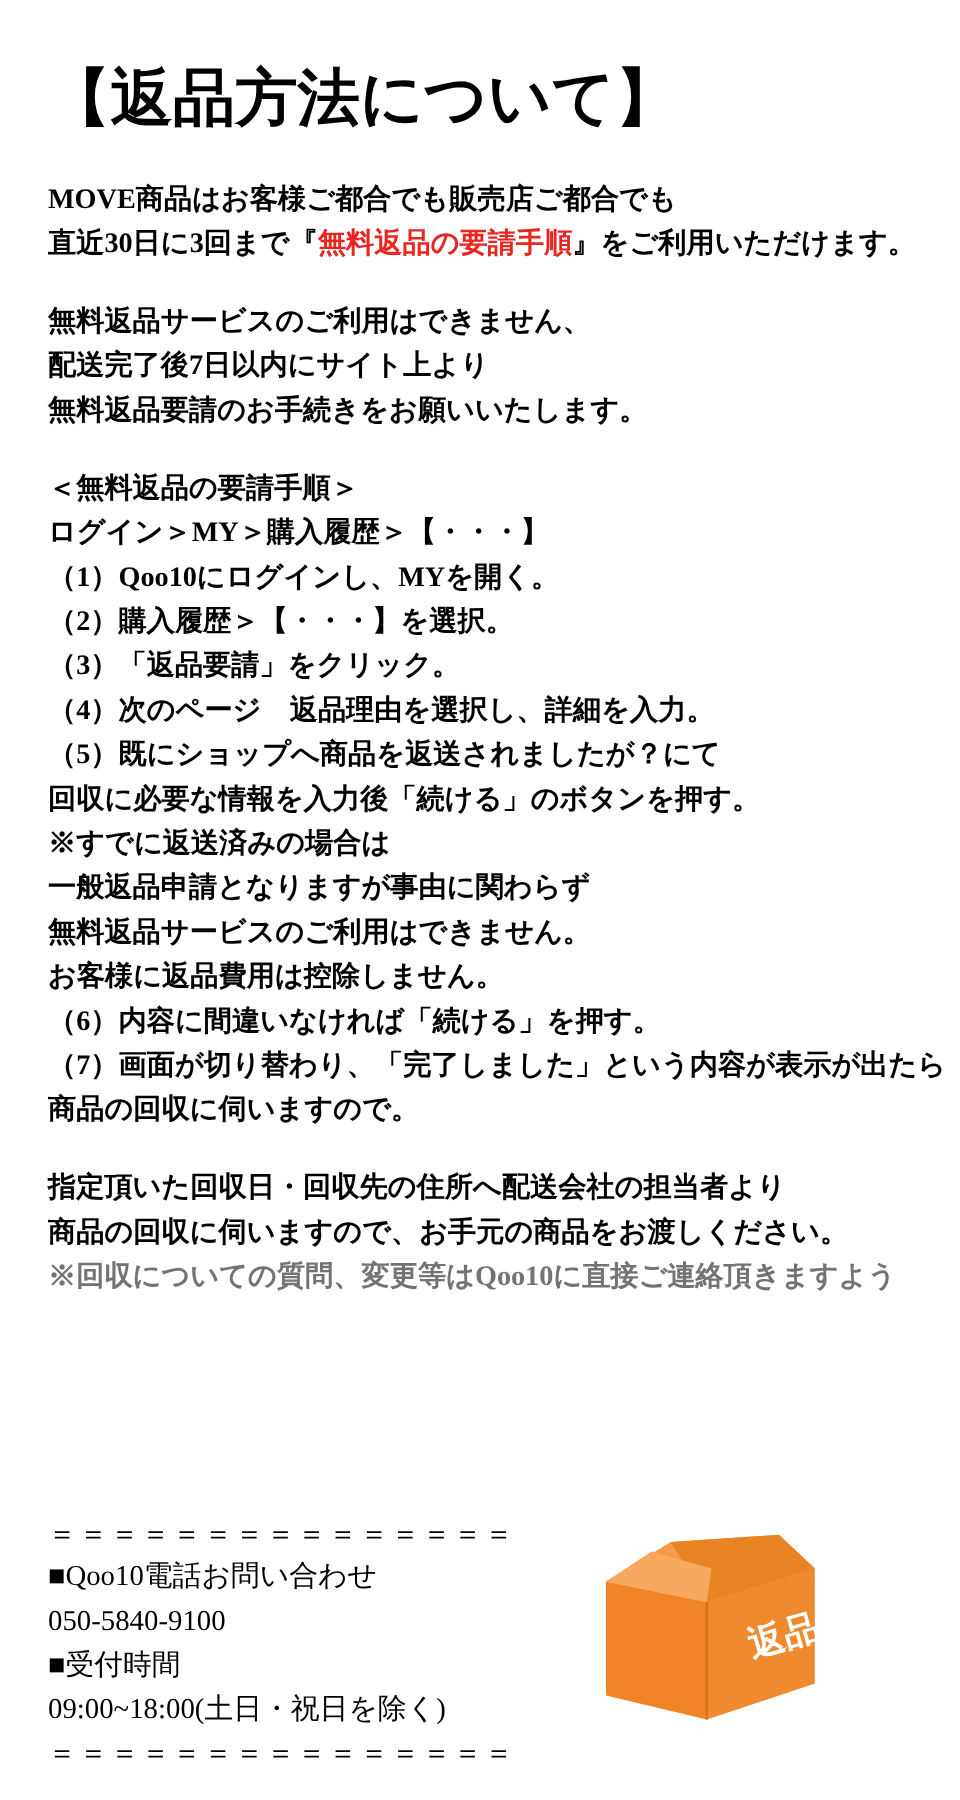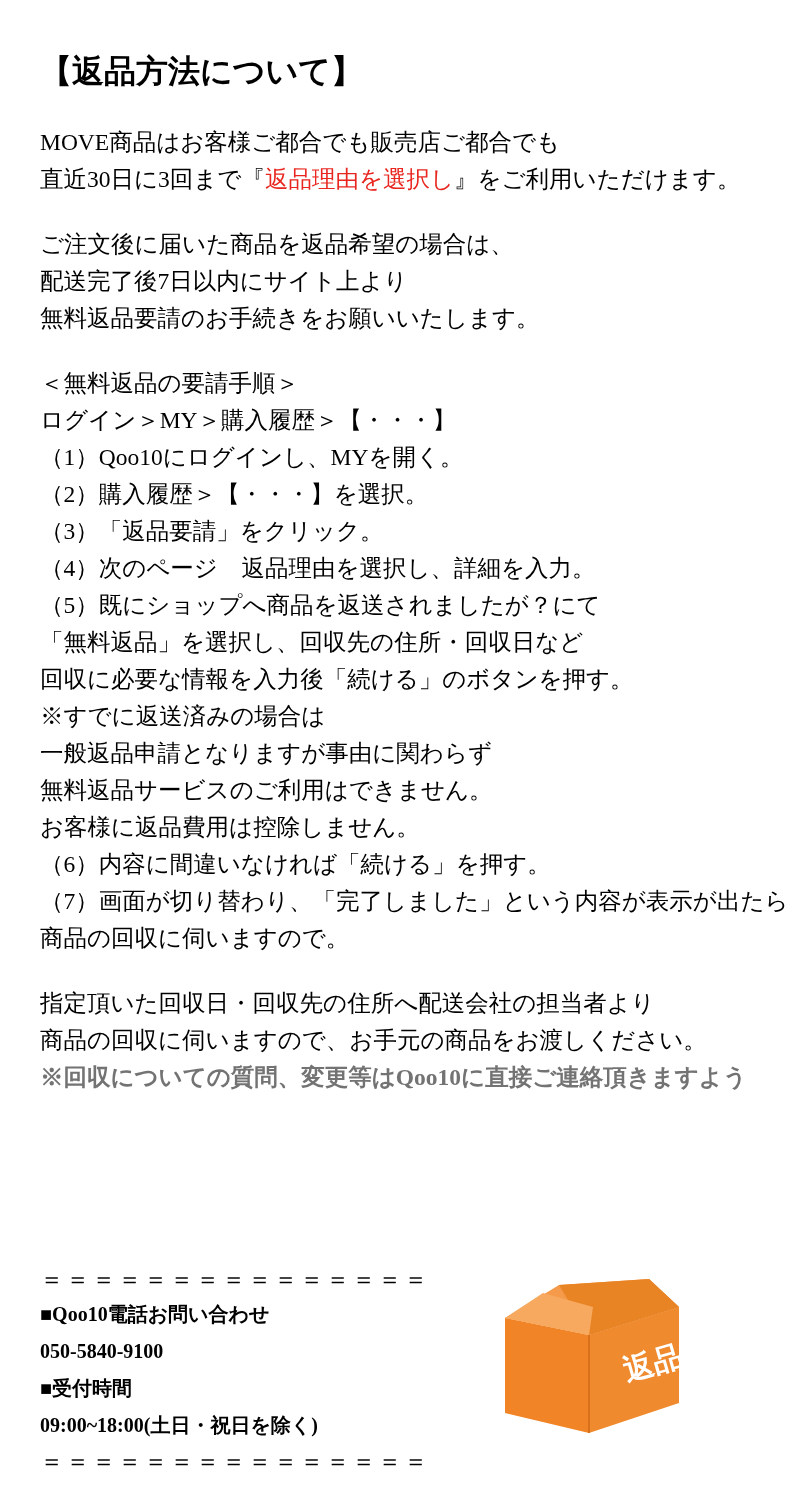--- a/index.html
+++ b/index.html
@@ -15,54 +15,54 @@
     overflow: hidden;
   }
   .page {
     position: relative;
     width: 800px;
     height: 1500px;
     box-sizing: border-box;
     padding: 52px 36px 0 40px;
   }
   .title {
-    font-size: 32px;
+    font-size: 52px;
     font-weight: bold;
     letter-spacing: 0px;
     line-height: 1.2;
     margin: 0 0 34px 0;
     white-space: nowrap;
   }
   .block {
     font-size: 23.5px;
     line-height: 37px;
     margin: 0 0 28px 0;
     white-space: nowrap;
   }
   .line {
     white-space: nowrap;
+    font-weight: bold;
   }
   .red {
     color: #e8251f;
   }
   .redline {
     color: #737373;
     font-weight: bold;
   }
   .sep {
     font-size: 23.5px;
     line-height: 34px;
     letter-spacing: 2.5px;
     white-space: nowrap;
   }
   .contact {
-    font-size: 20px;
+    font-size: 24px;
     line-height: 37px;
     white-space: nowrap;
-    font-weight: bold;
   }
   .footer-wrap {
     position: absolute;
     left: 40px;
     top: 1262px;
     width: 720px;
   }
   .box-img {
     position: absolute;
     right: 118px;
@@ -73,38 +73,37 @@
 </style>
 </head>
 <body>
 
 <div class="page">
 
   <h1 class="title">【返品方法について】</h1>
 
   <div class="block">
     <div class="line">MOVE商品はお客様ご都合でも販売店ご都合でも</div>
-    <div class="line"><span>直近30日に3回まで『</span><span class="red">返品理由を選択し</span><span>』をご利用いただけます。</span></div>
+    <div class="line"><span>直近30日に3回まで『</span><span class="red">無料返品の要請手順</span><span>』をご利用いただけます。</span></div>
   </div>
 
   <div class="block">
-    <div class="line">ご注文後に届いた商品を返品希望の場合は、</div>
+    <div class="line">無料返品サービスのご利用はできません、</div>
     <div class="line">配送完了後7日以内にサイト上より</div>
     <div class="line">無料返品要請のお手続きをお願いいたします。</div>
   </div>
 
   <div class="block">
     <div class="line">＜無料返品の要請手順＞</div>
     <div class="line">ログイン＞MY＞購入履歴＞【・・・】</div>
     <div class="line">（1）Qoo10にログインし、MYを開く。</div>
     <div class="line">（2）購入履歴＞【・・・】を選択。</div>
     <div class="line">（3）「返品要請」をクリック。</div>
     <div class="line">（4）次のページ　返品理由を選択し、詳細を入力。</div>
     <div class="line">（5）既にショップへ商品を返送されましたが？にて</div>
-    <div class="line">「無料返品」を選択し、回収先の住所・回収日など</div>
     <div class="line">回収に必要な情報を入力後「続ける」のボタンを押す。</div>
     <div class="line">※すでに返送済みの場合は</div>
     <div class="line">一般返品申請となりますが事由に関わらず</div>
     <div class="line">無料返品サービスのご利用はできません。</div>
     <div class="line">お客様に返品費用は控除しません。</div>
     <div class="line">（6）内容に間違いなければ「続ける」を押す。</div>
     <div class="line">（7）画面が切り替わり、「完了しました」という内容が表示が出たら</div>
     <div class="line">商品の回収に伺いますので。</div>
   </div>
 

